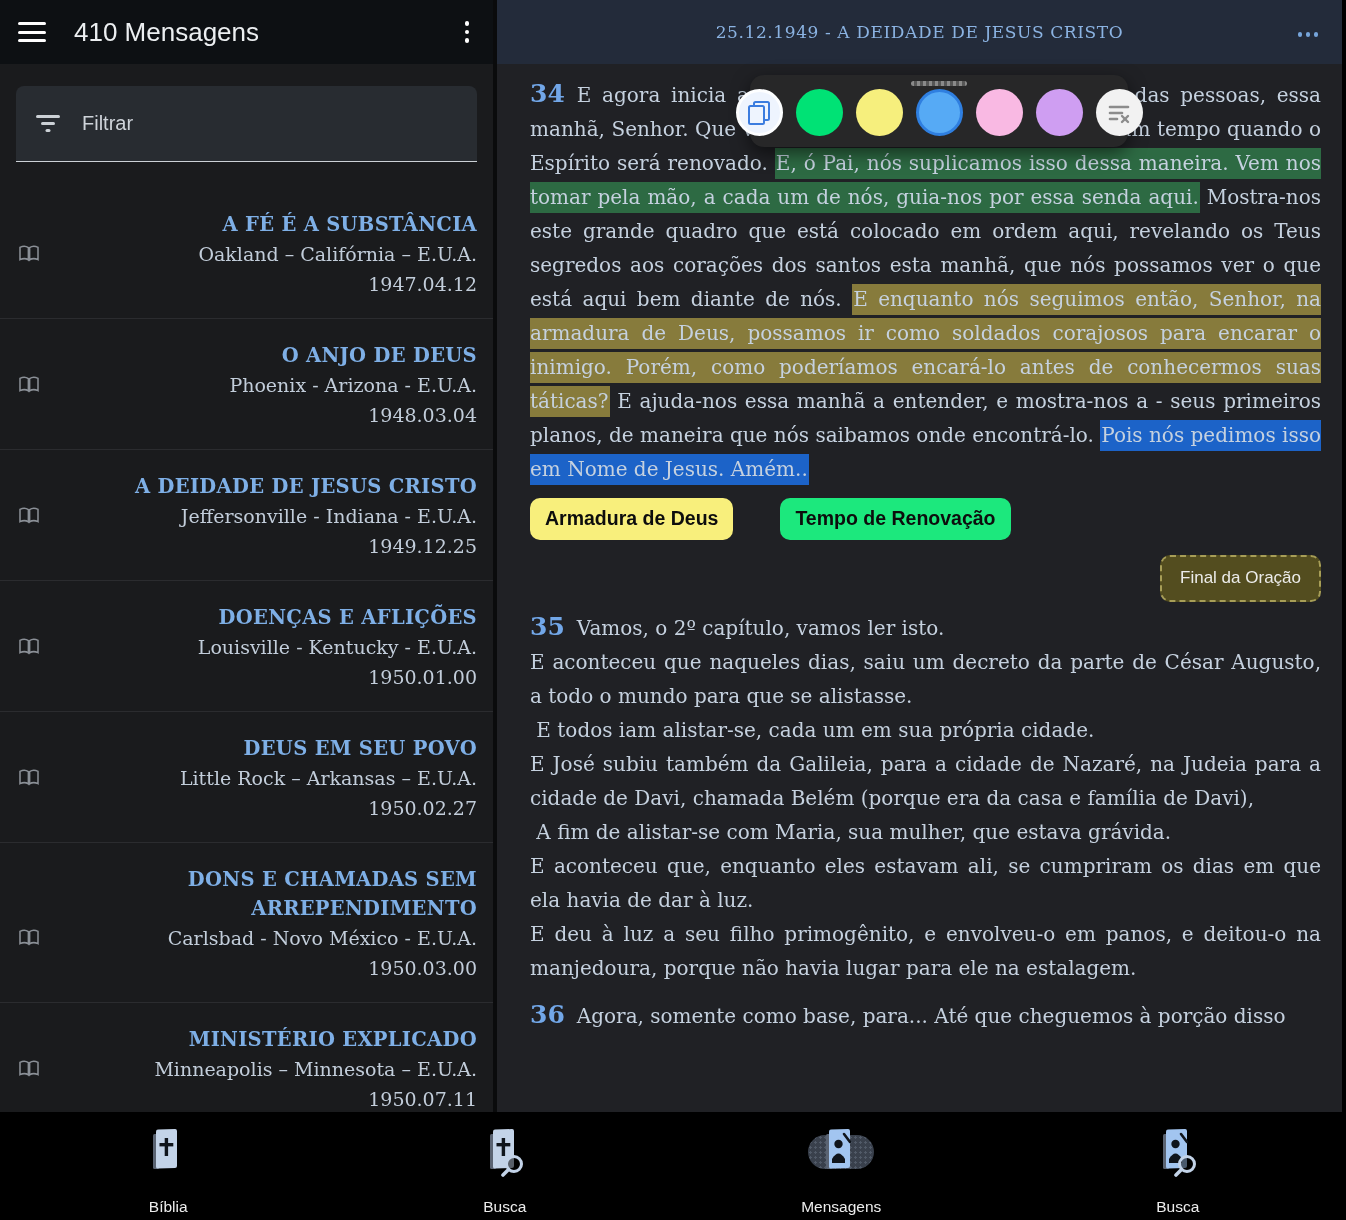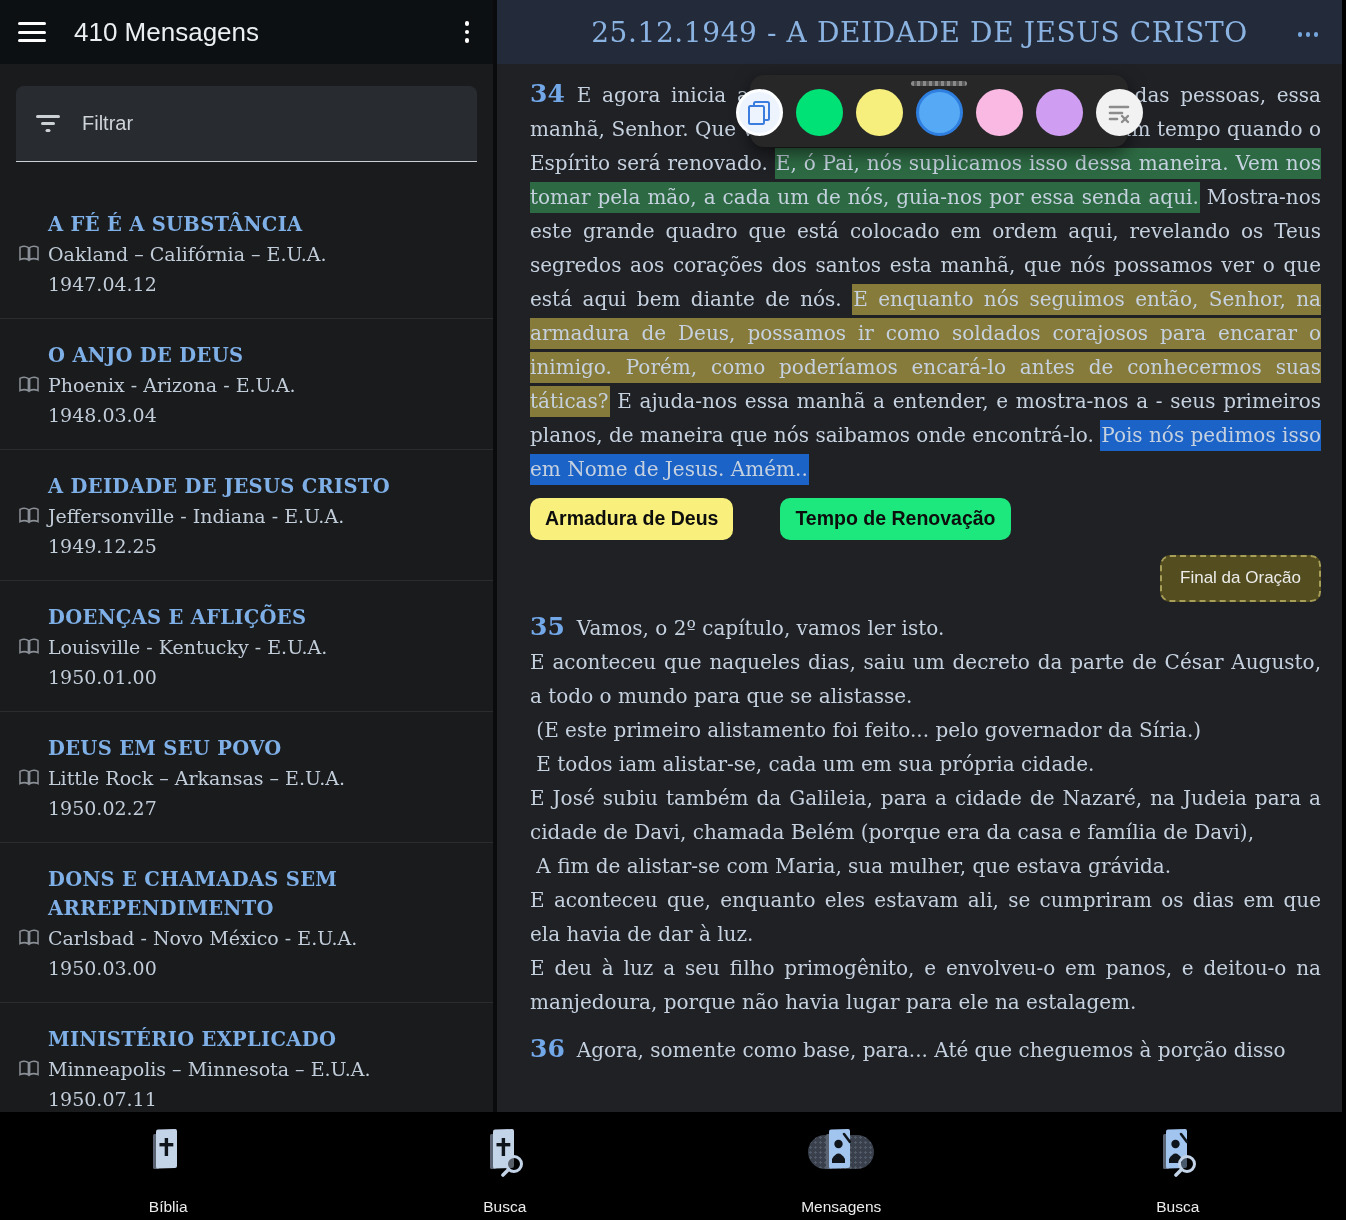--- a/index.html
+++ b/index.html
@@ -19,32 +19,32 @@
 
   .filter-box { margin:22px 16px 26px 16px; height:76px; background:#282c31; border-radius:8px 8px 0 0; border-bottom:1px solid #ccd1d6; display:flex; align-items:center; padding:0 20px; }
   .filter-ic { width:24px; height:17px; position:relative; flex:0 0 24px; }
   .filter-ic i { position:absolute; left:50%; transform:translateX(-50%); height:2.6px; background:#ccd1d6; border-radius:2px; }
   .filter-ic i:nth-child(1){ top:0; width:24px; }
   .filter-ic i:nth-child(2){ top:7px; width:14px; }
   .filter-ic i:nth-child(3){ top:14px; width:5px; }
   .filter-input { background:transparent; border:none; outline:none; margin-left:22px; width:100%; color:#e8ebee; font-family:"Liberation Sans", sans-serif; font-size:20px; }
   .filter-input::placeholder { color:#ced3d9; opacity:1; }
 
-  .msg-list { flex:1; overflow:hidden; }
+  .msg-list { flex:1; overflow:hidden;text-align:right; }
   .msg-item { padding:22px 16px 19px 18px; border-bottom:1px solid #2b2c2f; display:grid; grid-template-columns:30px 1fr; cursor:pointer; }
   .msg-title { grid-column:2; color:#7eafe6; font-weight:bold; font-size:19.5px; line-height:29px; letter-spacing:.3px; }
   .msg-loc-row { grid-column:1 / span 2; display:grid; grid-template-columns:30px 1fr; align-items:center; }
   .msg-loc { color:#c2cdda; font-size:19px; line-height:30px; }
   .msg-date { grid-column:2; color:#c2cdda; font-size:19px; line-height:30px; }
   .book-ic { width:22px; height:18px; }
 
   
   .main { width:845px; height:100%; background:#202125; position:relative; }
   .main-header { height:64px; background:#232b3a; display:flex; align-items:center; justify-content:center; position:relative; }
-  .main-title { color:#8bb3e2; font-size:28px; letter-spacing:.6px; }
+  .main-title { color:#8bb3e2; font-size:17px; letter-spacing:.6px; }
   .ellipsis { position:absolute; right:20px; top:28px; display:flex; gap:3.5px; padding:4px; cursor:pointer; }
   .ellipsis i { width:4.5px; height:4.5px; border-radius:50%; background:#76a5da; }
 
   .content { padding:13px 21px 0 33px; color:#c5d1df; font-size:20px; line-height:34px; }
   .para { text-align:justify; }
   .vnum { color:#72a7e8; font-weight:bold; font-size:25px; padding-right:12px; }
   .hl-green { background:#2d6a43; padding:3px 1px 4px; }
   .hl-olive { background:#877b3c; padding:3px 1px 4px; }
   .hl-blue  { background:#1c63c8; padding:3px 1px 4px; }
   .verse { text-align:justify; }
@@ -199,21 +199,20 @@
         <div class="para"><span class="vnum">34</span><span>E agora inicia a chegar-Te aos corações e às vidas das pessoas, essa manhã, Senhor. Que venhas renovar e que este possa ser um tempo quando o Espírito será renovado. </span><span class="hl-green">E, ó Pai, nós suplicamos isso dessa maneira. Vem nos tomar pela mão, a cada um de nós, guia-nos por essa senda aqui.</span><span> Mostra-nos este grande quadro que está colocado em ordem aqui, revelando os Teus segredos aos corações dos santos esta manhã, que nós possamos ver o que está aqui bem diante de nós. </span><span class="hl-olive">E enquanto nós seguimos então, Senhor, na armadura de Deus, possamos ir como soldados corajosos para encarar o inimigo. Porém, como poderíamos encará-lo antes de conhecermos suas táticas?</span><span> E ajuda-nos essa manhã a entender, e mostra-nos a - seus primeiros planos, de maneira que nós saibamos onde encontrá-lo. </span><span class="hl-blue">Pois nós pedimos isso em Nome de Jesus. Amém..</span></div>
         <div class="tags-row">
           <span class="tag" style="background: rgb(248, 239, 124);">Armadura de Deus</span>
           <span class="tag" style="background: rgb(28, 232, 125); margin-left: 24px;">Tempo de Renovação</span>
         </div>
         <div class="prayer-row">
           <button class="prayer-btn">Final da Oração</button>
         </div>
         <div class="para mt35"><span class="vnum">35</span><span>Vamos, o 2º capítulo, vamos ler isto.</span></div>
         <div class="verse">E aconteceu que naqueles dias, saiu um decreto da parte de César Augusto, a todo o mundo para que se alistasse.</div>
-        <div class="verse">&nbsp;(E este primeiro alistamento foi feito... pelo governador da Síria.)</div>
         <div class="verse">&nbsp;E todos iam alistar-se, cada um em sua própria cidade.</div>
         <div class="verse">E José subiu também da Galileia, para a cidade de Nazaré, na Judeia para a cidade de Davi, chamada Belém (porque era da casa e família de Davi),</div>
         <div class="verse">&nbsp;A fim de alistar-se com Maria, sua mulher, que estava grávida.</div>
         <div class="verse">E aconteceu que, enquanto eles estavam ali, se cumpriram os dias em que ela havia de dar à luz.</div>
         <div class="verse">E deu à luz a seu filho primogênito, e envolveu-o em panos, e deitou-o na manjedoura, porque não havia lugar para ele na estalagem.</div>
         <div class="para mt36"><span class="vnum">36</span><span>Agora, somente como base, para... Até que cheguemos à porção disso</span></div>
       </div>
     <div class="popup">
       <div class="popup-handle"></div>
       <div class="popup-row" id="popupRow">

